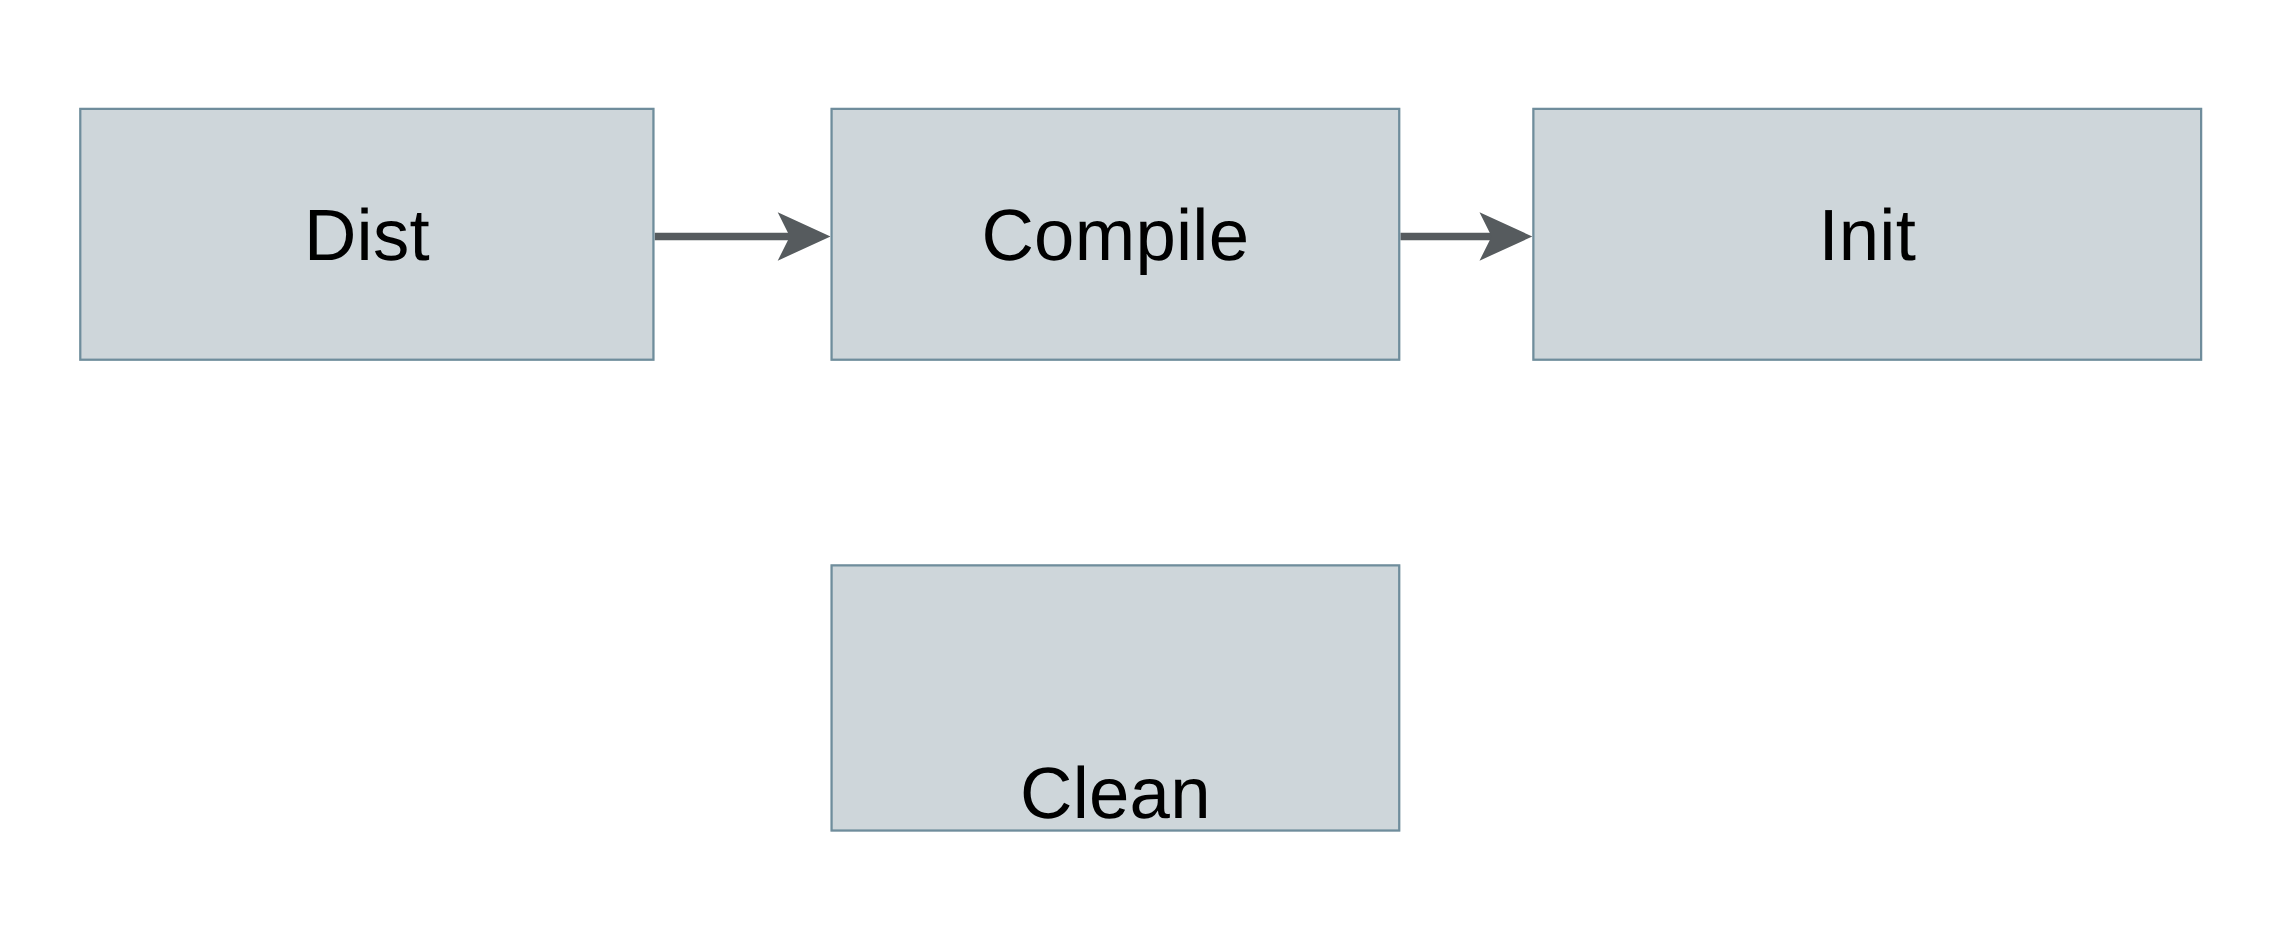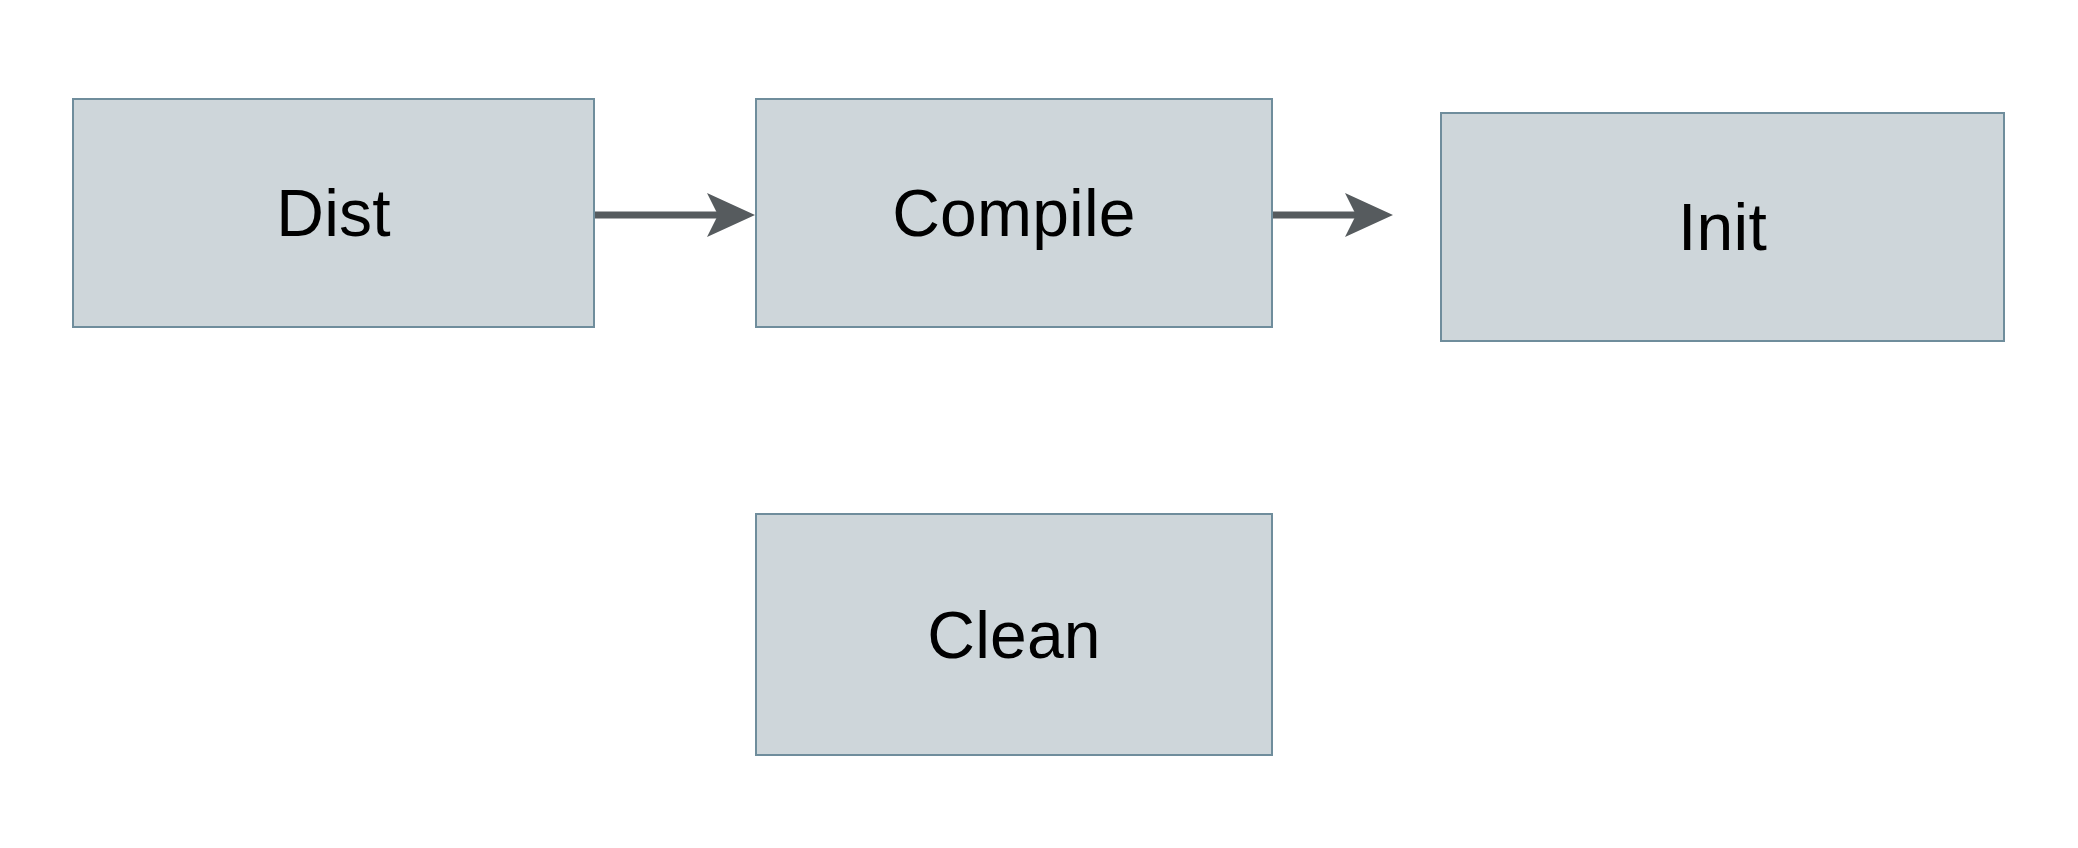--- a/index.html
+++ b/index.html
@@ -34,22 +34,22 @@
     font-size: 66px;
     font-weight: 400;
     line-height: 1;
     color: #000000;
     letter-spacing: 0.2px;
     white-space: nowrap;
   }
   
   #node-dist    { left: 72px;  top: 98px;  width: 523px; height: 230px; }
   #node-compile { left: 755px; top: 98px;  width: 518px; height: 230px; align-items: center; }
-  #node-init    { left: 1393px;top: 112px;  width: 565px; height: 230px; margin-left: 47px; }
-  #node-clean   { left: 755px; top: 513px; width: 518px; height: 243px; }
+  #node-init    { left: 1393px;top: 98px;  width: 609px; height: 230px; }
+  #node-clean   { left: 755px; top: 513px; width: 518px; height: 243px; align-items: flex-end; }
 
   .edge {
     position: absolute;
     left: 0;
     top: 0;
     width: 2078px;
     height: 848px;
     overflow: visible;
     pointer-events: none;
   }

